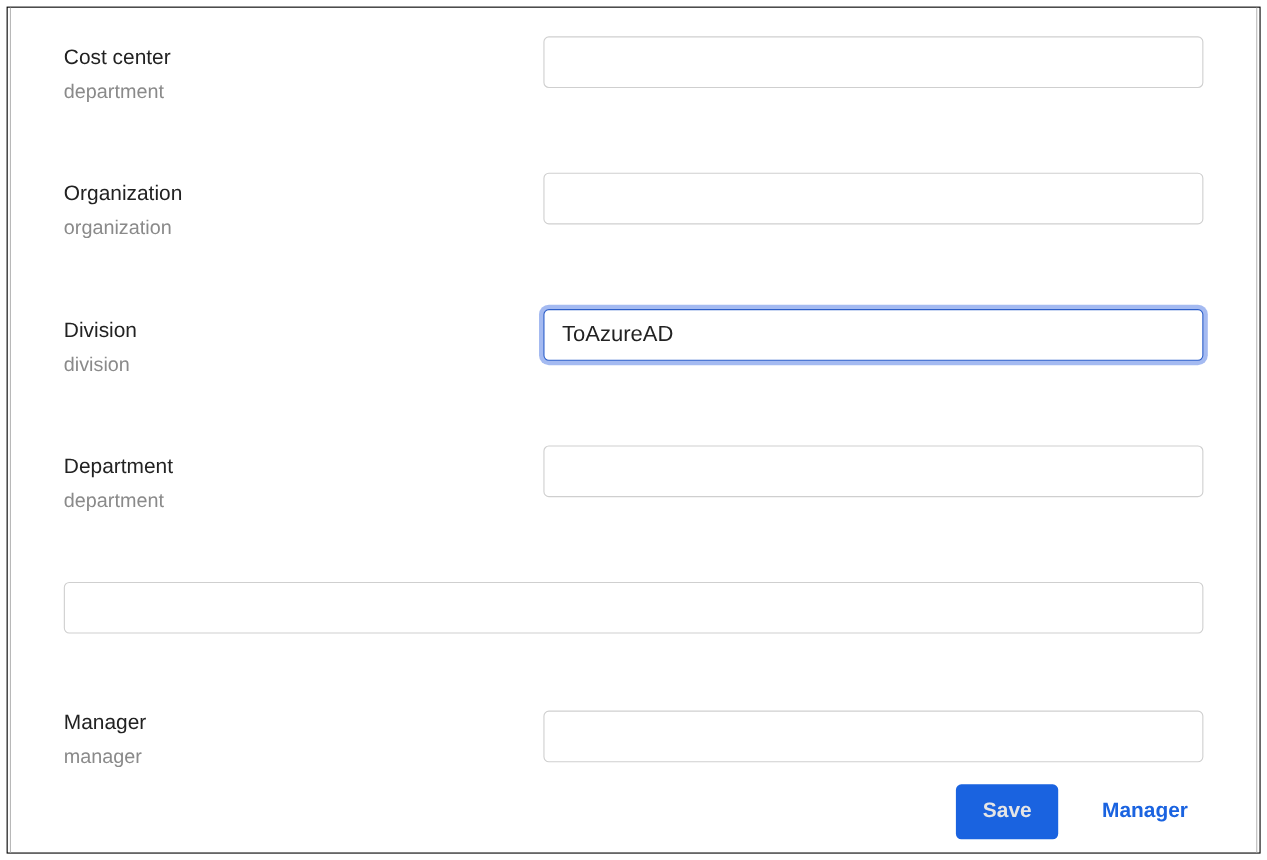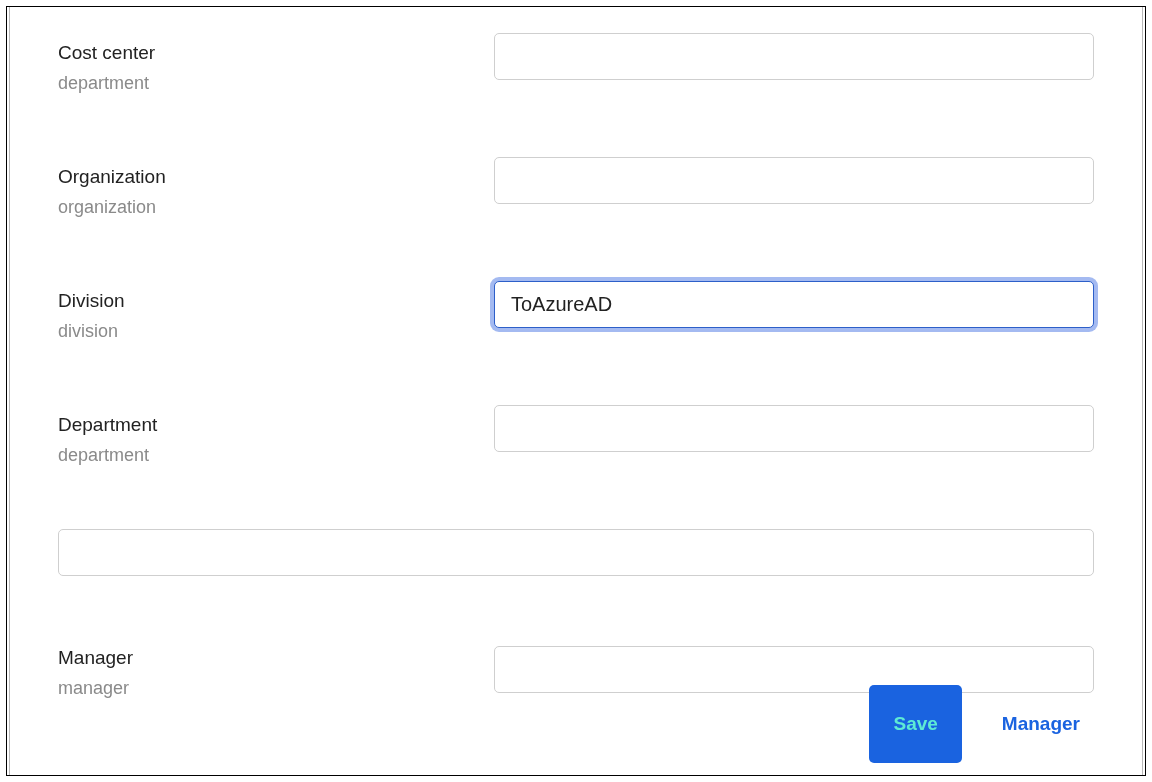--- a/index.html
+++ b/index.html
@@ -70,26 +70,26 @@
     .button-bar {
       position: absolute;
       right: 62px;
       bottom: 12px;
       display: flex;
       align-items: center;
       gap: 40px;
     }
     .btn-primary {
       background: #1a63e0;
-      color: #5eead4;
+      color: #e5e5e5;
       border: none;
       border-radius: 5px;
       font-size: 19px;
       font-weight: 600;
-      padding: 28px 24px;
+      padding: 14px 24px;
       cursor: pointer;
       font-family: inherit;
     }
     .btn-link {
       background: none;
       border: none;
       color: #1a63e0;
       font-size: 19px;
       font-weight: 600;
       cursor: pointer;

